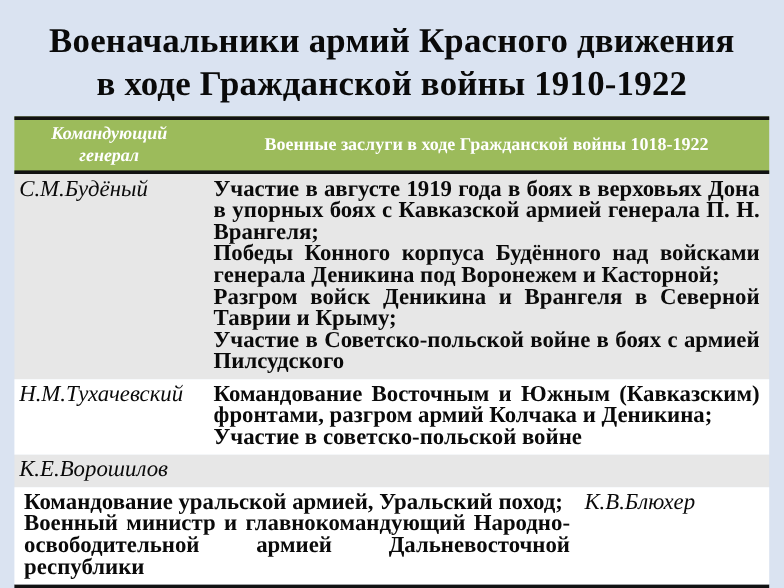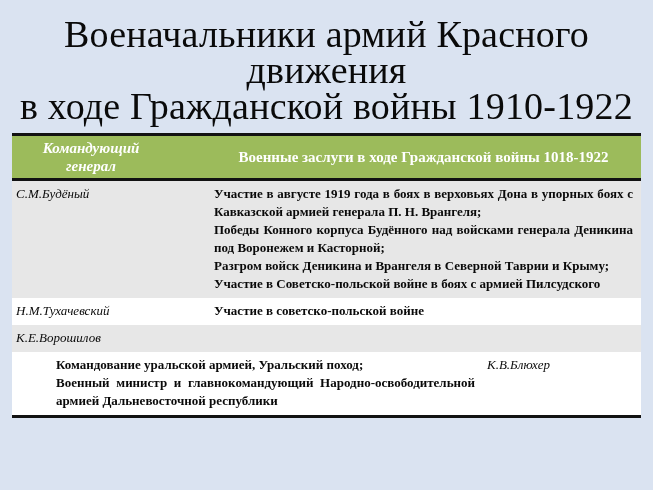--- a/index.html
+++ b/index.html
@@ -15,22 +15,22 @@
   html,body{width:653px;height:490px;overflow:hidden;}
   body{
     background:var(--background);
     font-family:"Liberation Serif","DejaVu Serif",serif;
     color:var(--text);
   }
   .slide{width:653px;height:490px;position:relative;}
   .title{
     margin-top:16px;
     text-align:center;
-    font-size:38px;
-    font-weight:normal;
+    font-size:29px;
+    font-weight:bold;
     line-height:36px;
     color:var(--text);
     letter-spacing:0.2px;
   }
   .table{
     margin:9px 12px 0 12px;
     width:629px;
     border-bottom:3px solid var(--border);
   }
   .thead{
@@ -45,24 +45,24 @@
   }
   .thead .th{
     display:flex;
     align-items:center;
     justify-content:center;
     text-align:center;
     padding:3px 8px;
     min-height:38px;
   }
   .col-name{width:158px;flex:0 0 158px;font-style:italic;}
-  .col-merits{flex:1 1 auto;min-width:0;margin-left:36px;}
+  .col-merits{flex:1 1 auto;min-width:0;}
   .tr{display:flex;background:var(--row_bg);}
   .tr:nth-child(odd){background:var(--row_alt_bg);}
-  .td{font-size:13px;line-height:18px;padding:4px 4px 5px 4px;}
+  .td{font-size:19px;line-height:18px;padding:4px 4px 5px 4px;}
   .td.col-merits{
     padding:4px 8px 5px 8px;
     text-align:justify;
     font-weight:bold;
   }
   .merit-line{margin:0;}
 </style>
 </head>
 <body>
 
@@ -81,20 +81,21 @@
             <div class="merit-line">Участие в августе 1919 года в боях в верховьях Дона в упорных боях с Кавказской армией генерала П. Н. Врангеля;</div>
             <div class="merit-line">Победы Конного корпуса Будённого над войсками генерала Деникина под Воронежем и Касторной;</div>
             <div class="merit-line">Разгром войск Деникина и Врангеля в Северной Таврии и Крыму;</div>
             <div class="merit-line">Участие в Советско-польской войне в боях с армией Пилсудского</div>
           </div>
   </div>
 
   <div class="tr">
     <div class="td col-name">Н.М.Тухачевский</div>
     <div class="td col-merits">
+            <div class="merit-line">Командование Восточным и Южным (Кавказским) фронтами, разгром армий Колчака и Деникина;</div>
             <div class="merit-line">Участие в советско-польской войне</div>
           </div>
   </div>
 
   <div class="tr">
     <div class="td col-name">К.Е.Ворошилов</div>
     <div class="td col-merits">
           </div>
   </div>
 

